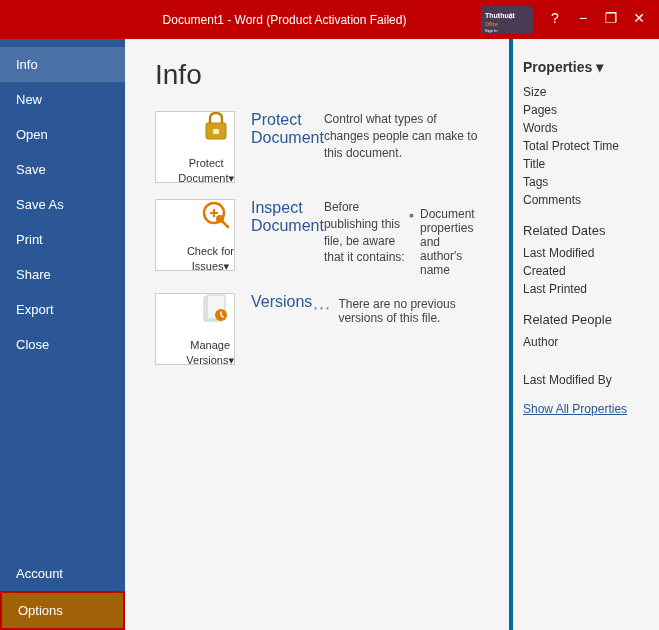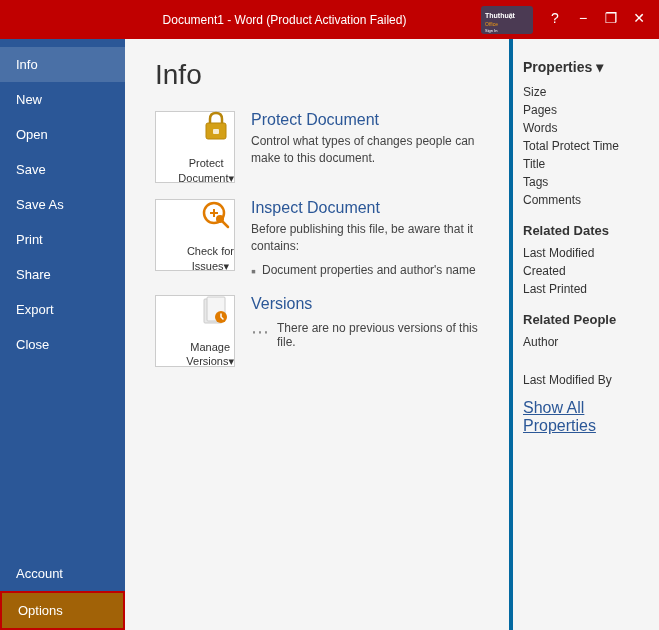--- a/index.html
+++ b/index.html
@@ -118,21 +118,20 @@
       margin-bottom: 4px;
     }
     .card-label {
       font-size: 11px;
       color: #333;
       text-align: center;
       line-height: 1.3;
     }
     .card-content {
       display: flex;
-      flex-direction: column;
     }
     .card-title {
       font-size: 16px;
       color: #2b5797;
       margin-bottom: 4px;
     }
     .card-desc {
       font-size: 12px;
       color: #444;
       max-width: 280px;
@@ -172,27 +171,27 @@
       gap: 4px;
     }
     .prop-item {
       font-size: 12px;
       color: #333;
       padding: 2px 0;
       cursor: pointer;
     }
     .prop-section-title {
       font-size: 13px;
-      font-weight: 700;
+      font-weight: 400;
       color: #333;
       margin-top: 14px;
       margin-bottom: 6px;
     }
     .prop-link {
-      font-size: 16px;
+      font-size: 12px;
       color: #2b5797;
       cursor: pointer;
       text-decoration: underline;
     }
   </style>
 </head>
 <body>
 
 <div id="title-bar">
   <div style="width:80px;"></div>

